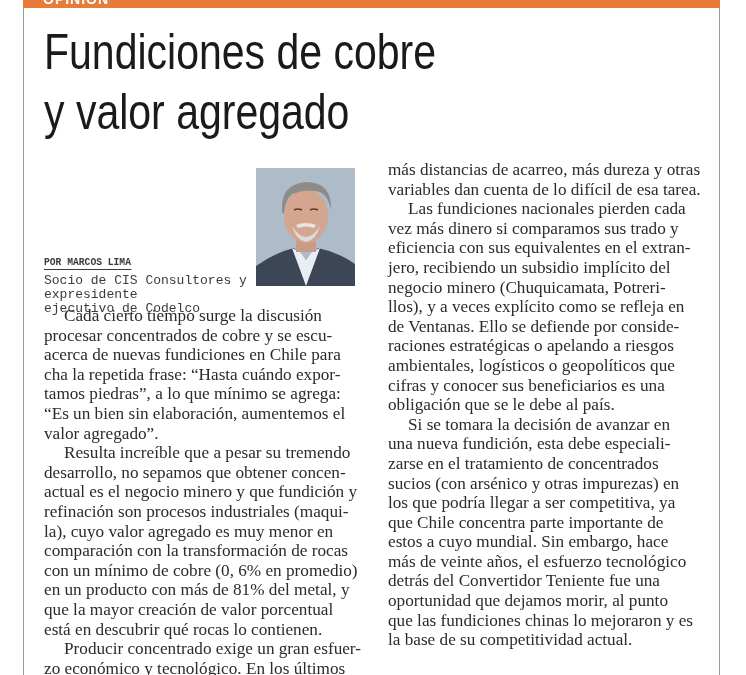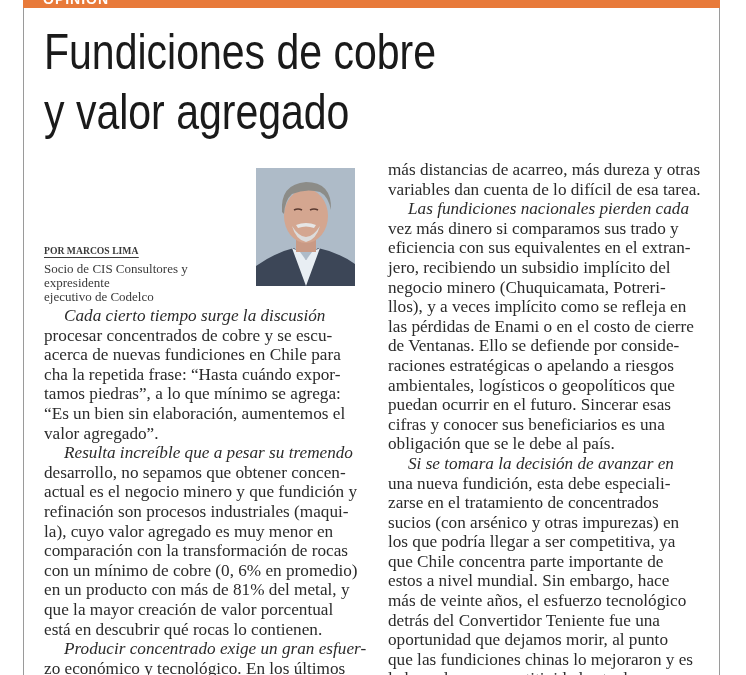--- a/index.html
+++ b/index.html
@@ -23,22 +23,22 @@
   }
   .headline {
     position: absolute; left: 44px; top: 22px; width: 640px;
     font-family: "Liberation Sans", sans-serif; font-weight: normal;
     font-size: 50px; line-height: 60px; color: #1a1a1a;
     transform: scaleX(0.82); transform-origin: left top;
     letter-spacing: 0px;
   }
   .headline div { white-space: nowrap; }
   .byline {
-    position: absolute; left: 44px; top: 240px; width: 210px;
-    font-family: Liberation Serif, serif; color: #3a3a3a;
+    position: absolute; left: 44px; top: 252px; width: 210px;
+    font-family: Liberation Mono, monospace; color: #3a3a3a;
   }
   .byline .author {
     font-size: 10.5px; font-weight: bold; display: inline-block;
     border-bottom: 1px solid #3a3a3a; padding-bottom: 1px; margin-bottom: 4px;
     transform: scaleX(0.92); transform-origin: left;
   }
   .byline .role {
     font-size: 13px; line-height: 14px;
   }
   .photo {
@@ -47,21 +47,21 @@
     background: linear-gradient(180deg, #b8c3d0 0%, #a9b6c4 60%, #8e9aa8 100%);
   }
   .photo svg { display: block; }
   .col {
     position: absolute; font-family: "Liberation Serif", serif;
     font-size: 17.2px; line-height: 19.6px; color: #2b2b2b;
   }
   .col .line { white-space: nowrap; display: block; }
   .col-left { left: 44px; top: 306px; width: 320px; }
   .col-right { left: 388px; top: 160px; width: 320px; }
-  .indent { padding-left: 20px; font-style: italic; }
+  .indent { padding-left: 20px; }
 </style>
 </head>
 <body>
 
 <div class="page-frame"></div>
 
 <div class="section-bar">
   <span>OPINIÓN</span>
 </div>
 
@@ -124,34 +124,32 @@
 </div>
 
 <div class="col col-right">
   <span class="line">más distancias de acarreo, más dureza y otras</span>
   <span class="line">variables dan cuenta de lo difícil de esa tarea.</span>
   <span class="line indent">Las fundiciones nacionales pierden cada</span>
   <span class="line">vez más dinero si comparamos sus trado y</span>
   <span class="line">eficiencia con sus equivalentes en el extran-</span>
   <span class="line">jero, recibiendo un subsidio implícito del</span>
   <span class="line">negocio minero (Chuquicamata, Potreri-</span>
-  <span class="line">llos), y a veces implícito como se refleja en</span>
-  <span class="line">las pérdidas de Enami o en el costo de cierre</span>
+  <span class="line">llos), y a veces explícito como se refleja en</span>
   <span class="line">de Ventanas. Ello se defiende por conside-</span>
   <span class="line">raciones estratégicas o apelando a riesgos</span>
   <span class="line">ambientales, logísticos o geopolíticos que</span>
-  <span class="line">puedan ocurrir en el futuro. Sincerar esas</span>
   <span class="line">cifras y conocer sus beneficiarios es una</span>
   <span class="line">obligación que se le debe al país.</span>
   <span class="line indent">Si se tomara la decisión de avanzar en</span>
   <span class="line">una nueva fundición, esta debe especiali-</span>
   <span class="line">zarse en el tratamiento de concentrados</span>
   <span class="line">sucios (con arsénico y otras impurezas) en</span>
   <span class="line">los que podría llegar a ser competitiva, ya</span>
   <span class="line">que Chile concentra parte importante de</span>
-  <span class="line">estos a nivel mundial. Sin embargo, hace</span>
+  <span class="line">estos a cuyo mundial. Sin embargo, hace</span>
   <span class="line">más de veinte años, el esfuerzo tecnológico</span>
   <span class="line">detrás del Convertidor Teniente fue una</span>
   <span class="line">oportunidad que dejamos morir, al punto</span>
   <span class="line">que las fundiciones chinas lo mejoraron y es</span>
   <span class="line">la base de su competitividad actual.</span>
 
 </div>
 
 </body></html>

